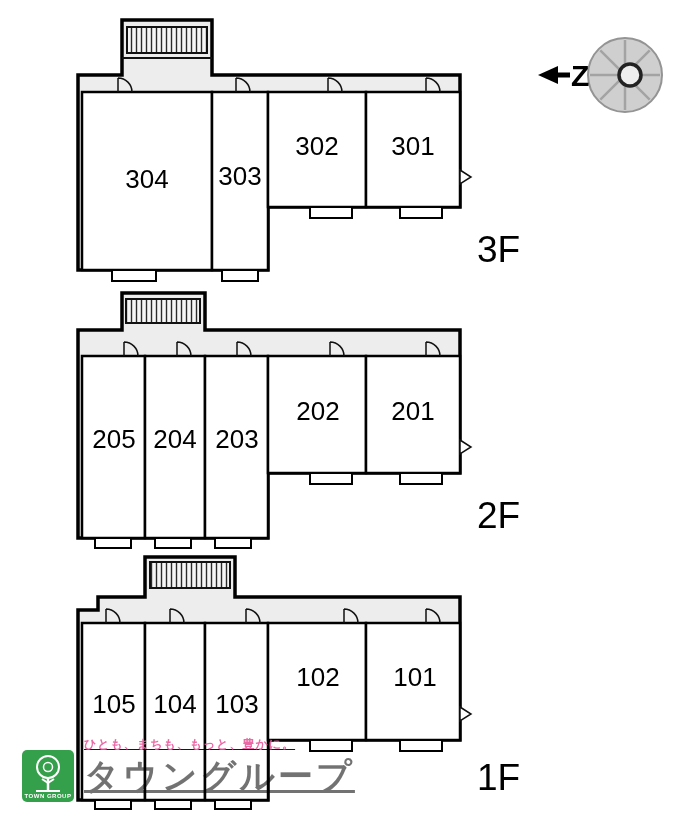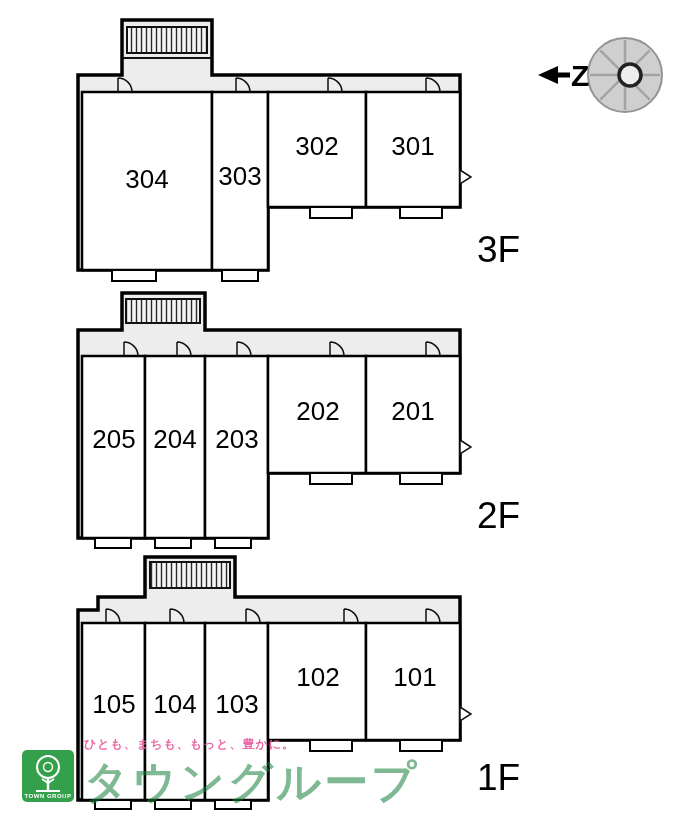--- a/index.html
+++ b/index.html
@@ -16,27 +16,27 @@
   }
   .wm-logo{
     width:52px;height:52px;background:#35a04b;border-radius:5px;position:relative;
     display:flex;flex-direction:column;align-items:center;justify-content:flex-end;
     flex:0 0 auto;margin-top:14px;
   }
   .wm-logo-text{
     color:#ffffff;font-size:6px;font-weight:bold;letter-spacing:.5px;
     margin-bottom:3px;font-family:"Liberation Sans",sans-serif;white-space:nowrap;
   }
-  .wm-text-col{display:flex;flex-direction:column;}
+  .wm-text-col{display:flex;flex-direction:column;text-decoration:underline;}
   .wm-tagline{
     color:#e85a9d;font-size:12px;font-weight:bold;opacity:.9;letter-spacing:1px;
     font-family:"Liberation Sans",sans-serif;
   }
   .wm-brand{
-    color:#15803d;font-size:44px;font-weight:bold;opacity:.55;letter-spacing:3px;
+    color:#000000;font-size:35px;font-weight:bold;opacity:.55;letter-spacing:3px;
     line-height:1.3;font-family:"Liberation Sans",sans-serif;
   }
 </style>
 </head>
 <body>
 
 <div class="canvas">
 
 <svg width="700" height="821" viewBox="0 0 700 821">
   <defs>

